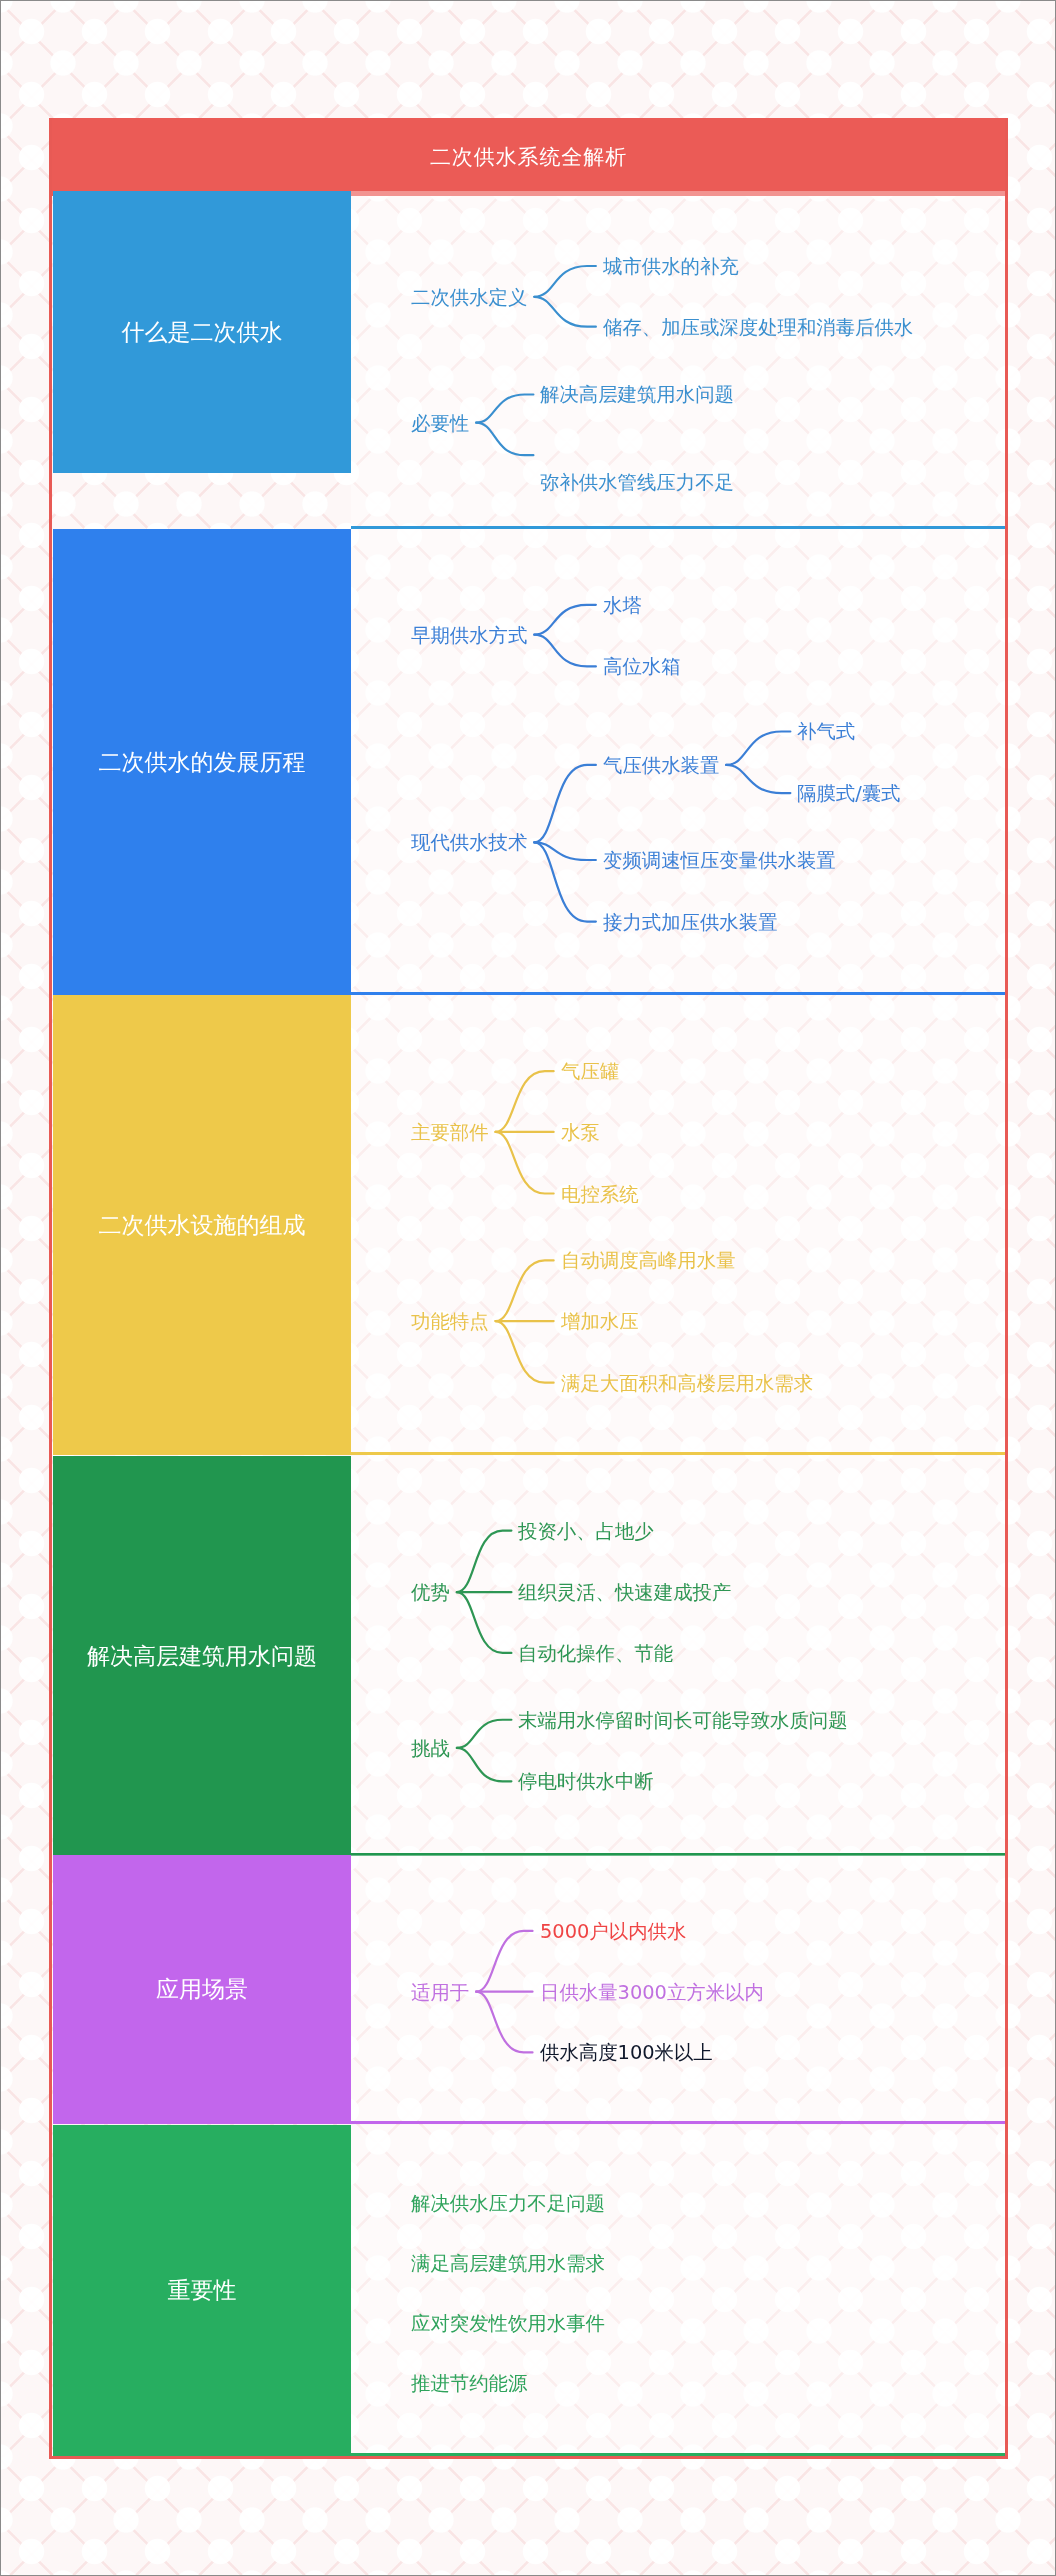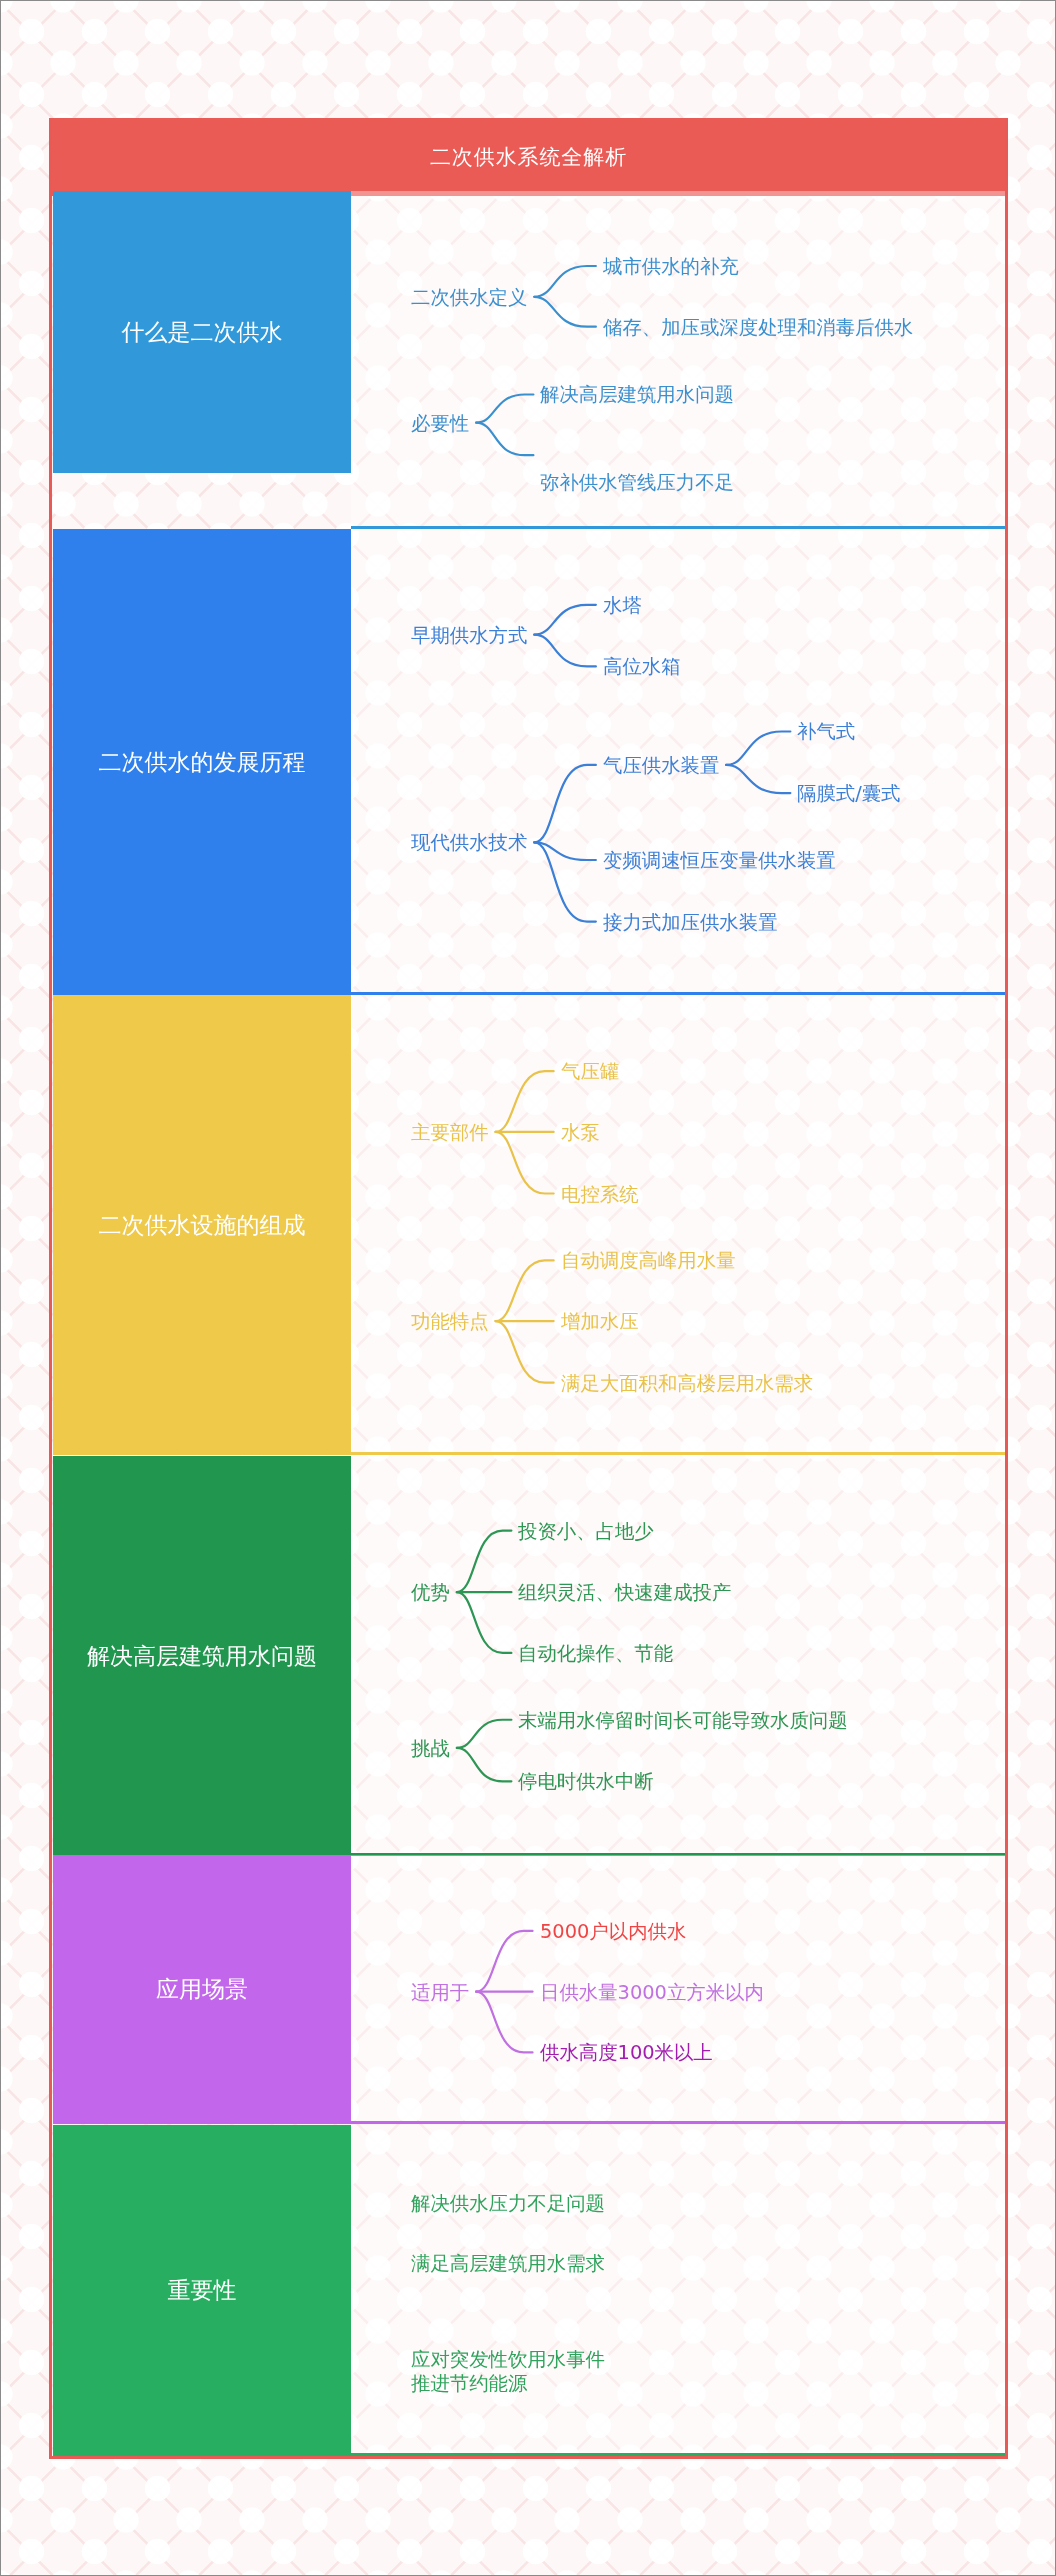--- a/index.html
+++ b/index.html
@@ -128,20 +128,20 @@
     <div class="node" style="left: 410px; top: 1591px; color: rgb(46, 150, 84);">优势</div>
     <div class="node" style="left: 517px; top: 1530px; color: rgb(46, 150, 84);">投资小、占地少</div>
     <div class="node" style="left: 517px; top: 1591px; color: rgb(46, 150, 84);">组织灵活、快速建成投产</div>
     <div class="node" style="left: 517px; top: 1652px; color: rgb(46, 150, 84);">自动化操作、节能</div>
     <div class="node" style="left: 410px; top: 1747px; color: rgb(46, 150, 84);">挑战</div>
     <div class="node" style="left: 517px; top: 1719px; color: rgb(46, 150, 84);">末端用水停留时间长可能导致水质问题</div>
     <div class="node" style="left: 517px; top: 1780px; color: rgb(46, 150, 84);">停电时供水中断</div>
     <div class="node" style="left: 410px; top: 1991px; color: rgb(192, 112, 224);">适用于</div>
     <div class="node" style="left: 539px; top: 1930px; color: #ef4444;">5000户以内供水</div>
     <div class="node" style="left: 539px; top: 1991px; color: rgb(192, 112, 224);">日供水量3000立方米以内</div>
-    <div class="node" style="left: 539px; top: 2051px; color: #a21caf;">供水高度100米以上</div>
+    <div class="node" style="left: 539px; top: 2051px; color: #0f172a;">供水高度100米以上</div>
     <div class="node" style="left: 410px; top: 2202px; color: rgb(47, 163, 92);">解决供水压力不足问题</div>
     <div class="node" style="left: 410px; top: 2262px; color: rgb(47, 163, 92); text-align: right;">满足高层建筑用水需求</div>
-    <div class="node" style="left: 410px; top: 2322px; color: rgb(47, 163, 92); margin-top: 36px;">应对突发性饮用水事件</div>
+    <div class="node" style="left: 410px; top: 2322px; color: rgb(47, 163, 92);">应对突发性饮用水事件</div>
     <div class="node" style="left: 410px; top: 2382px; color: rgb(47, 163, 92);">推进节约能源</div>
   </div>
 <div class="frame"></div>
 
 
 </body></html>

